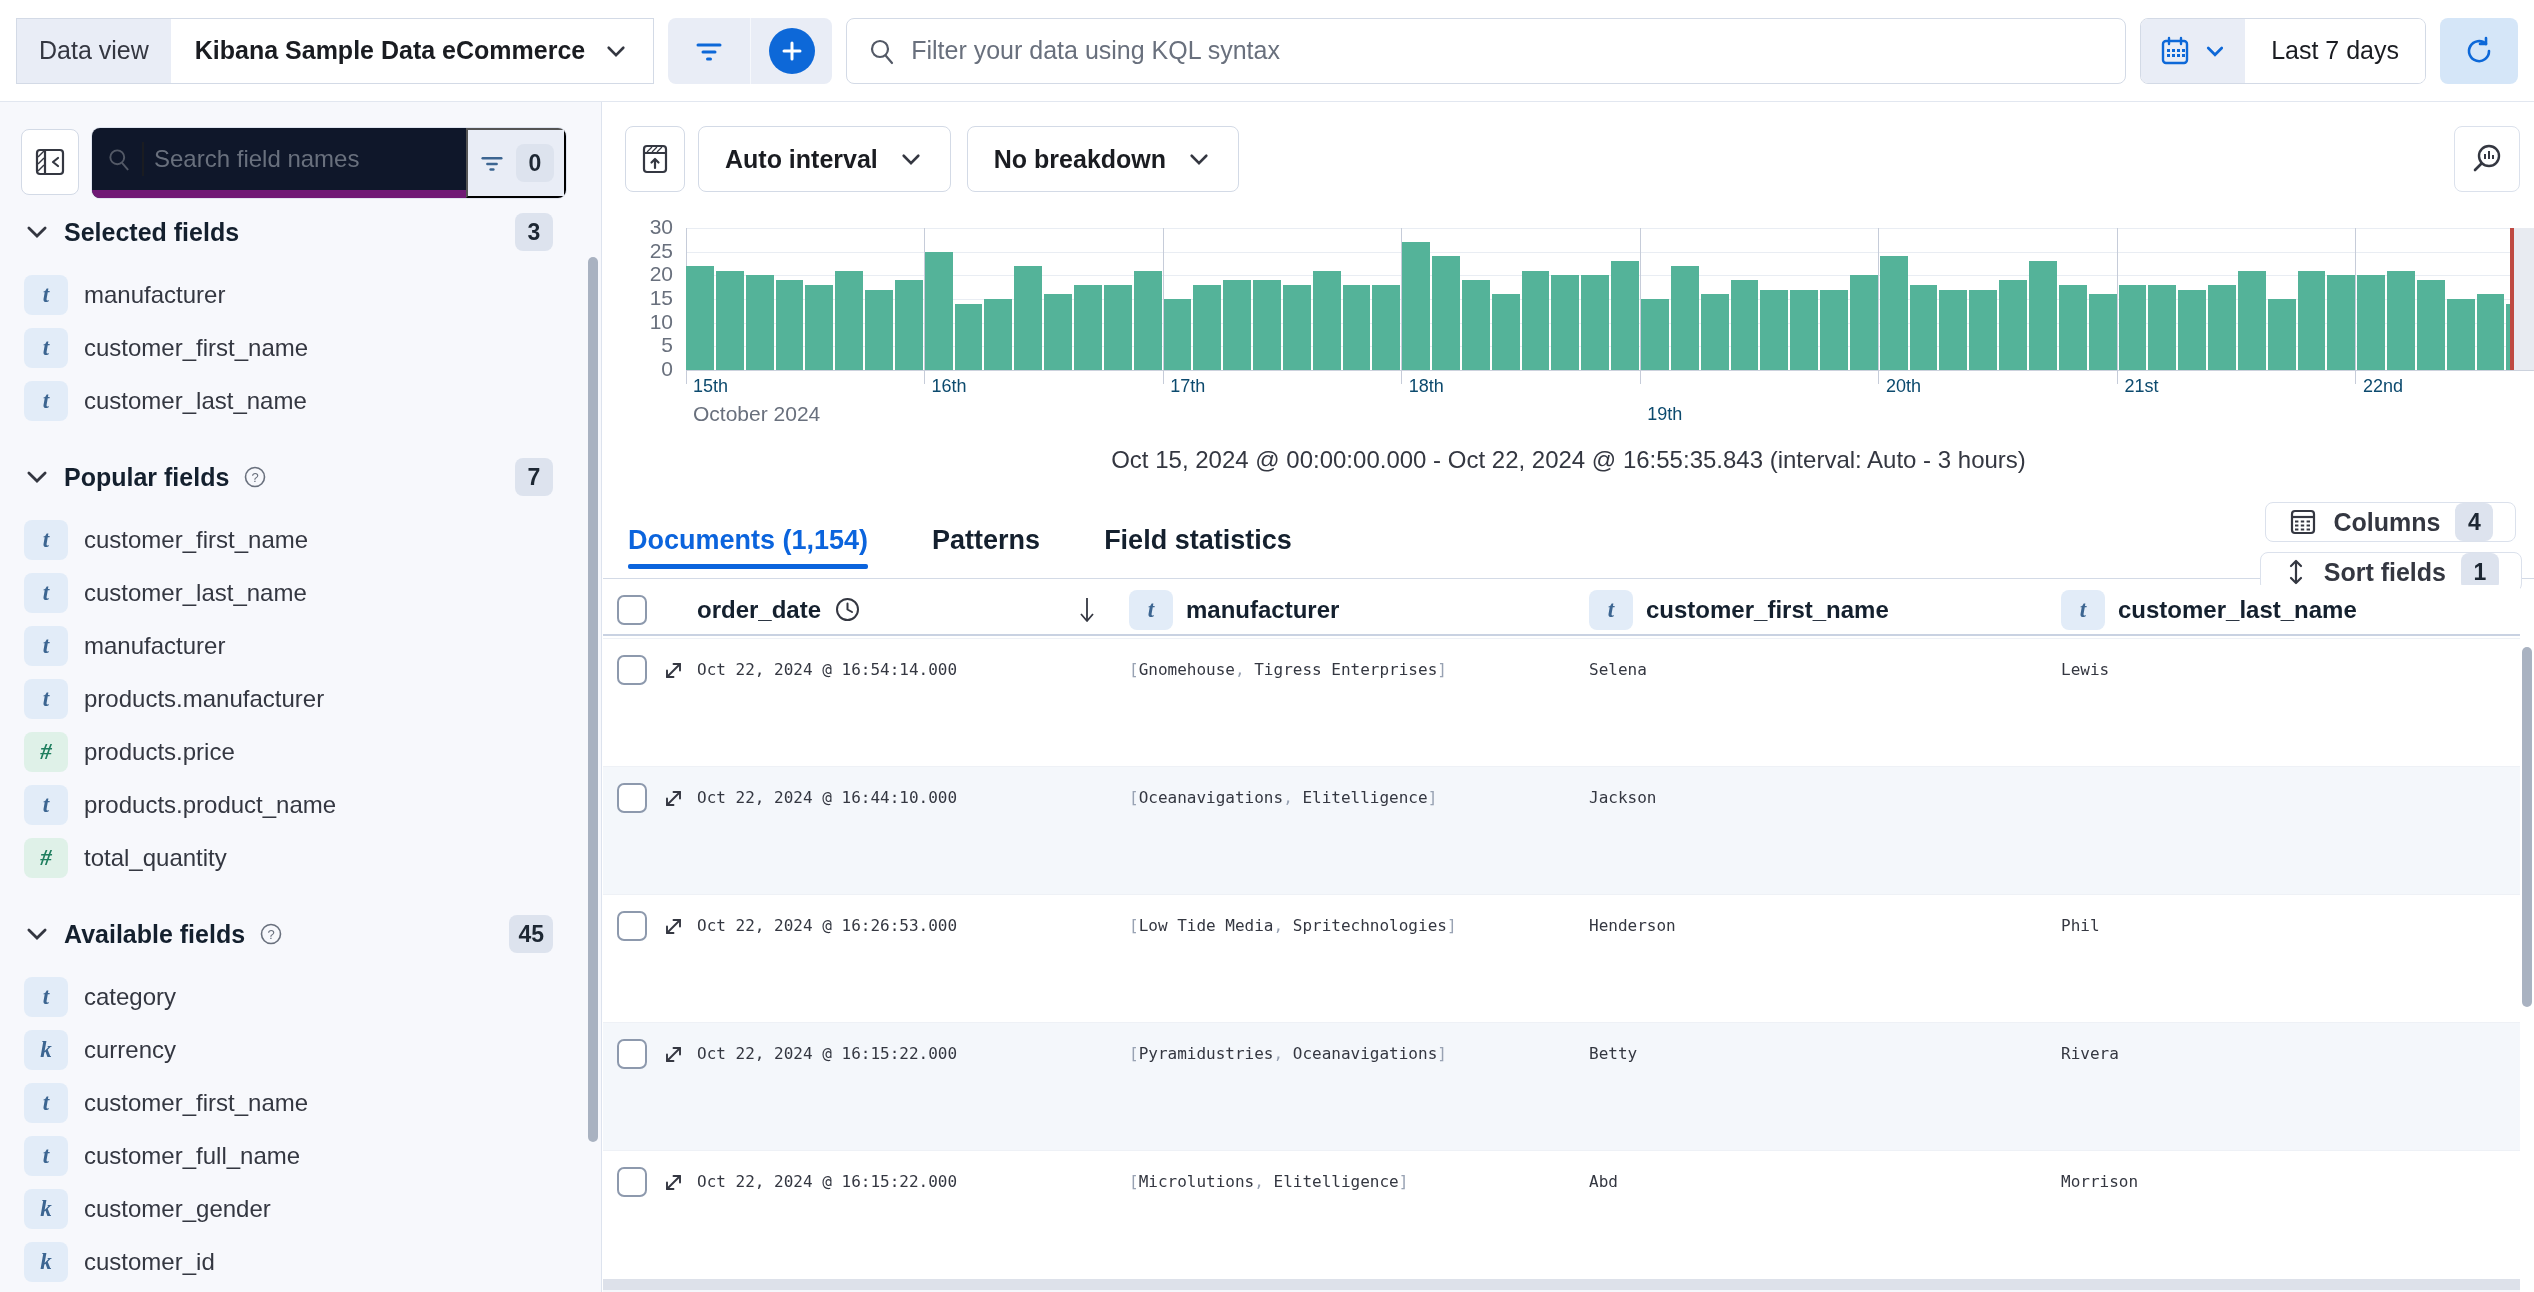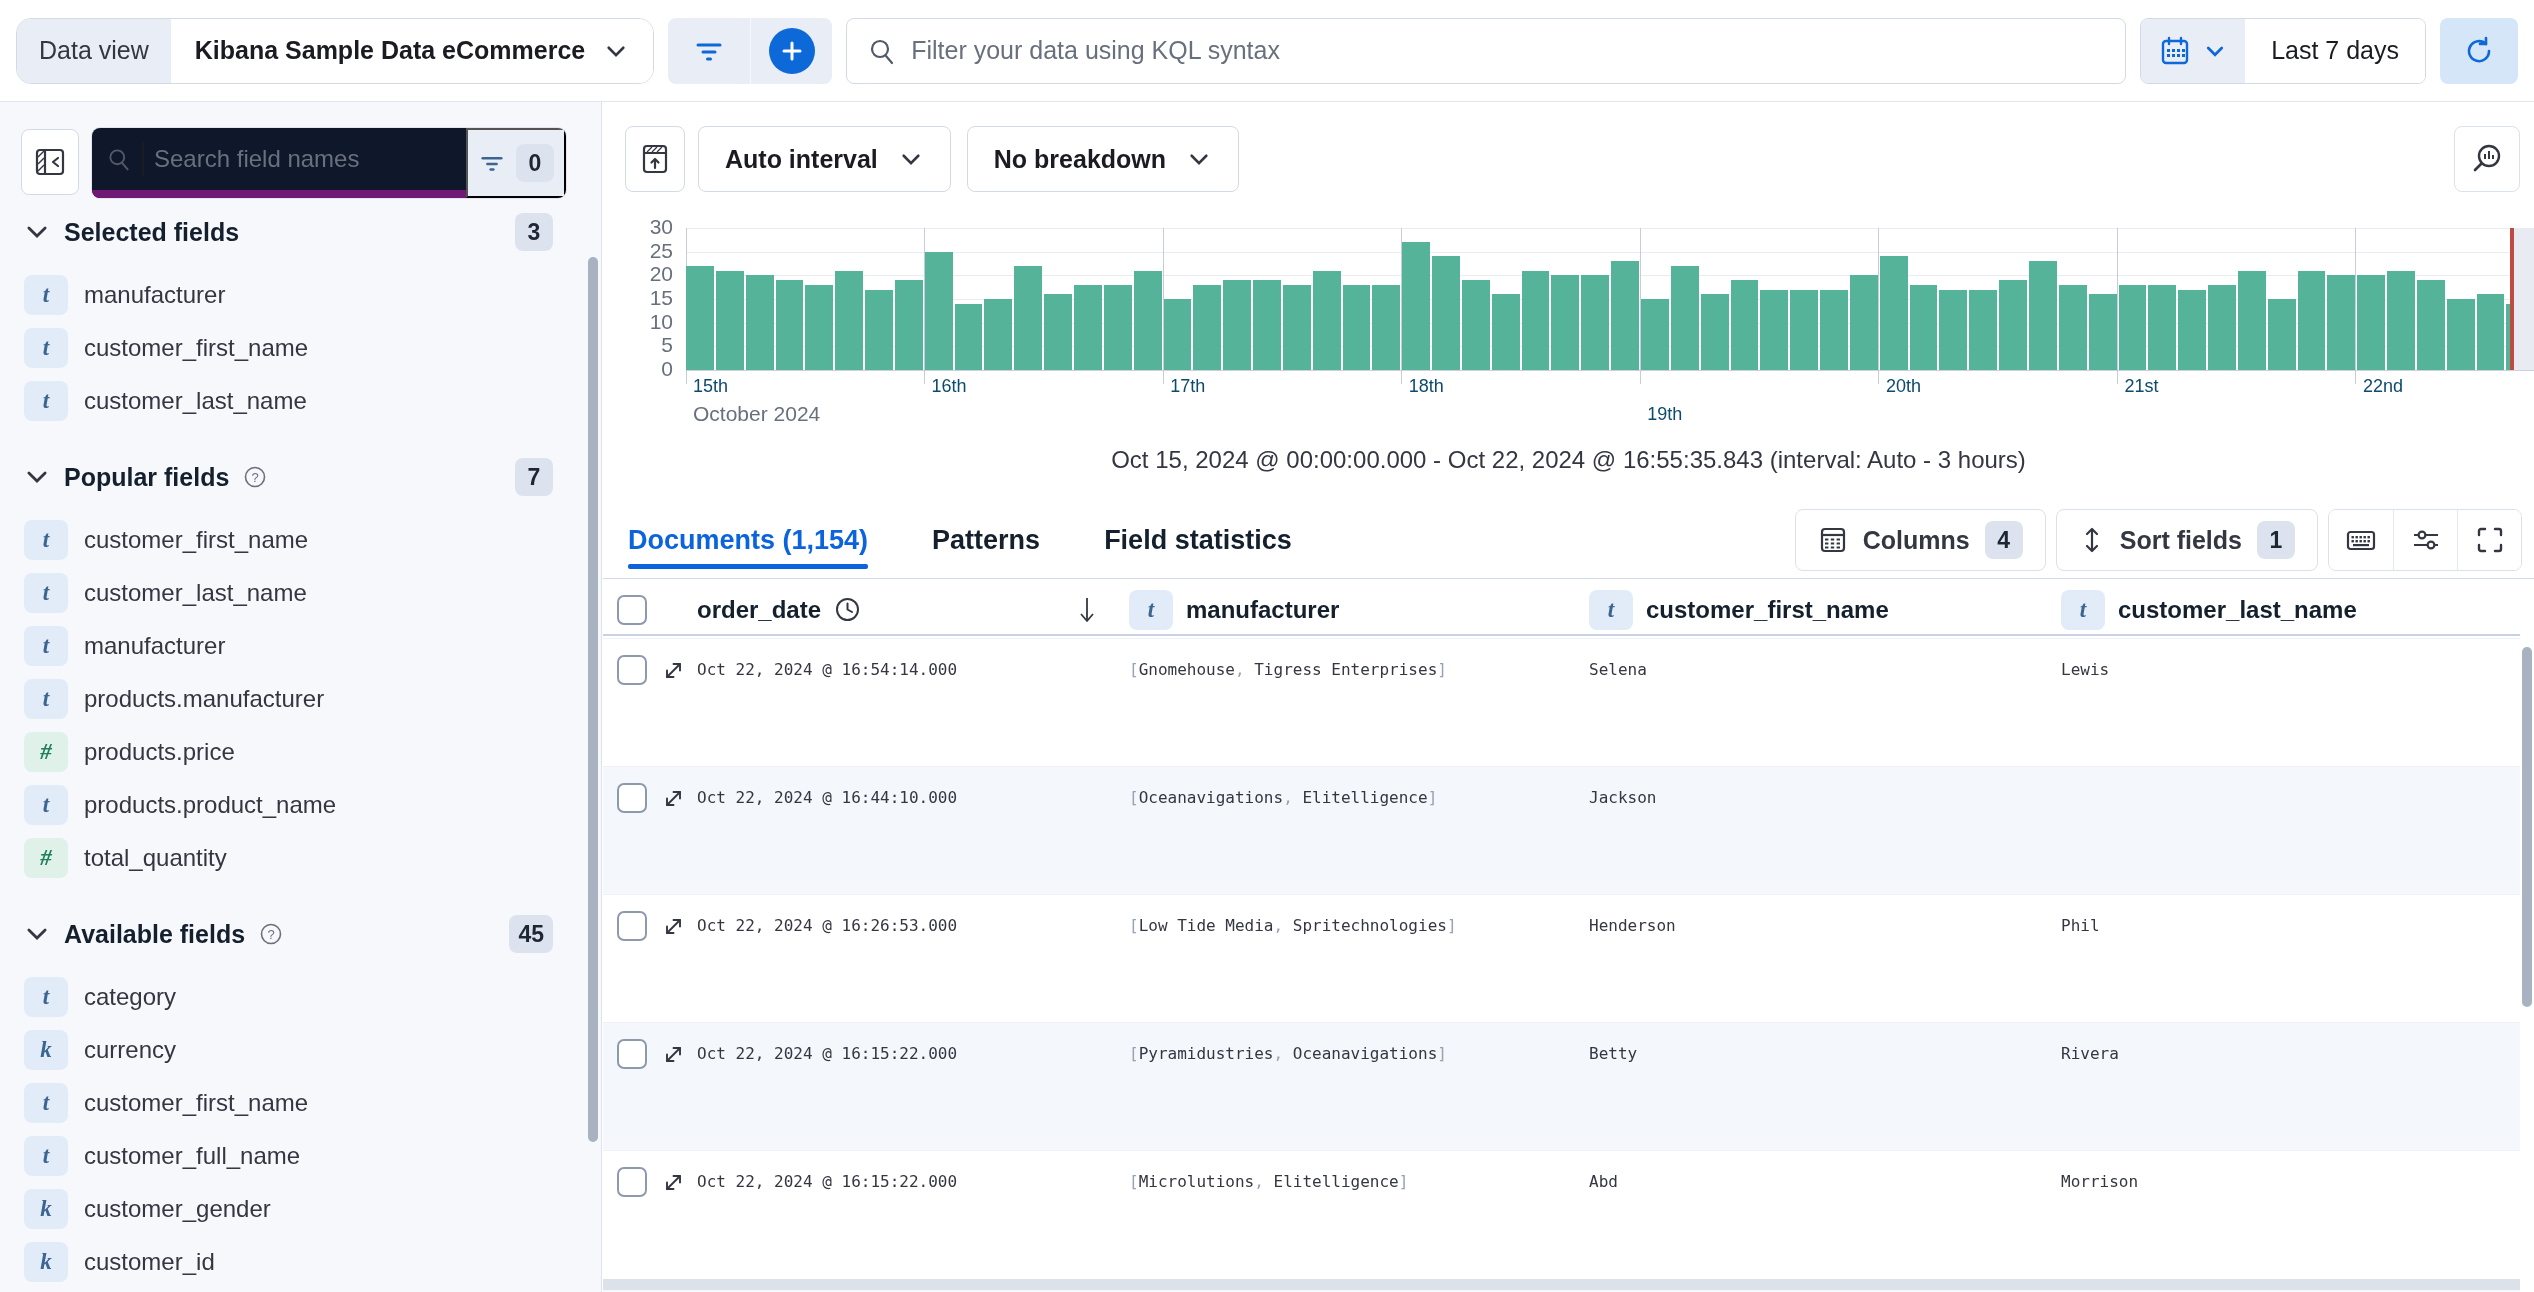--- a/index.html
+++ b/index.html
@@ -9,21 +9,21 @@
     font-family:"Liberation Sans", sans-serif; color:#343741; background:#fff;
   }
   svg { display:block; }
 
   
   .topbar {
     position:absolute; left:0; top:0; width:2534px; height:102px;
     display:flex; align-items:center; padding:0 16px; gap:14px;
     background:#fff; border-bottom:1px solid #e2e7f0;
   }
-  .dv-control { display:flex; height:66px; border:1px solid #d3dae6; border-radius:15px; overflow:hidden; flex:0 0 auto; }
+  .dv-control { display:flex; height:66px; border:1px solid #d3dae6; border-radius:0; overflow:hidden; flex:0 0 auto; }
   .dv-label { background:#e9edf6; display:flex; align-items:center; padding:0 22px; font-size:25px; color:#343741; }
   .dv-picker { background:#fff; border:none; display:flex; align-items:center; gap:18px; padding:0 24px; font-size:25px; font-weight:600; color:#1a1c21; cursor:pointer; }
   .filter-group { height:66px; background:#e9edf6; border-radius:8px; display:flex; align-items:center; overflow:hidden; flex:0 0 auto; }
   .filter-cell { width:82px; height:100%; display:flex; align-items:center; justify-content:center; border:none; background:transparent; cursor:pointer; }
   .filter-cell + .filter-cell { border-left:1px solid #f6f8fc; }
   .plus-circle { width:46px; height:46px; border-radius:50%; background:#0d68d8; display:flex; align-items:center; justify-content:center; }
   .kql { flex:1 1 auto; height:66px; border:1px solid #d3dae6; border-radius:8px; background:#fff; display:flex; align-items:center; gap:14px; padding:0 20px; }
   .kql input { flex:1; border:none; outline:none; font-size:25px; font-family:"Liberation Sans",sans-serif; color:#343741; background:transparent; }
   .kql input::placeholder { color:#69707d; }
   .date-control { height:66px; border:1px solid #d3dae6; border-radius:8px; display:flex; overflow:hidden; flex:0 0 auto; }
@@ -72,21 +72,21 @@
   .nowline { position:absolute; top:0; height:142px; width:4px; background:#bf4a42; left:calc(100% - 24px); }
   .xlabel { position:absolute; top:274px; font-size:18px; color:#0c4a6e; white-space:nowrap; }
   .xmonth { position:absolute; top:300px; font-size:21px; color:#69707d; white-space:nowrap; }
   .caption { position:absolute; top:344px; left:0; right:0; text-align:center; font-size:24px; color:#343741; }
 
   .tabsrow { position:absolute; top:400px; left:0; right:0; height:77px; border-bottom:1px solid #d3dae6; display:flex; align-items:stretch; }
   .tabs { display:flex; gap:64px; margin-left:25px; }
   .tab { position:relative; display:flex; align-items:center; font-size:27px; font-weight:700; color:#14202e; cursor:pointer; white-space:nowrap; }
   .tab.active { color:#0b64dd; }
   .tab.active::after { content:""; position:absolute; left:0; right:0; bottom:9px; height:5px; border-radius:2px; background:#0b64dd; }
-  .grid-toolbar { margin-left:auto; margin-right:12px; display:flex; align-items:center; gap:10px; }
+  .grid-toolbar { margin-left:auto; margin-right:12px; display:flex; align-items:center; gap:10px;flex-direction:column; }
   .tb-btn { height:62px; background:#fff; border:1px solid #dbe1ec; border-radius:8px; display:flex; align-items:center; gap:15px; padding:0 22px; font-size:25px; font-weight:600; color:#343741; cursor:pointer; }
   .icon-group { height:62px; border:1px solid #dbe1ec; border-radius:8px; display:flex; overflow:hidden; background:#fff; }
   .icon-cell { width:64px; display:flex; align-items:center; justify-content:center; border:none; background:#fff; cursor:pointer; }
   .icon-cell + .icon-cell { border-left:1px solid #e4e9f2; }
 
   .thead { position:absolute; top:483px; left:0; right:14px; height:51px; display:grid; grid-template-columns:86px 432px 460px 472px 1fr; align-items:center; border-bottom:2px solid #c9d2e2; background:#fff; }
   .th { display:flex; align-items:center; gap:13px; font-size:24px; font-weight:700; color:#14202e; padding:0 8px; }
   .th .sort-arrow { margin-left:auto; margin-right:14px; }
   .checkbox { width:30px; height:30px; border:2px solid #8d99ad; border-radius:7px; background:#fff; flex:0 0 auto; cursor:pointer; }
   .tbody { position:absolute; top:536px; left:0; right:14px; bottom:14px; overflow:hidden; }

